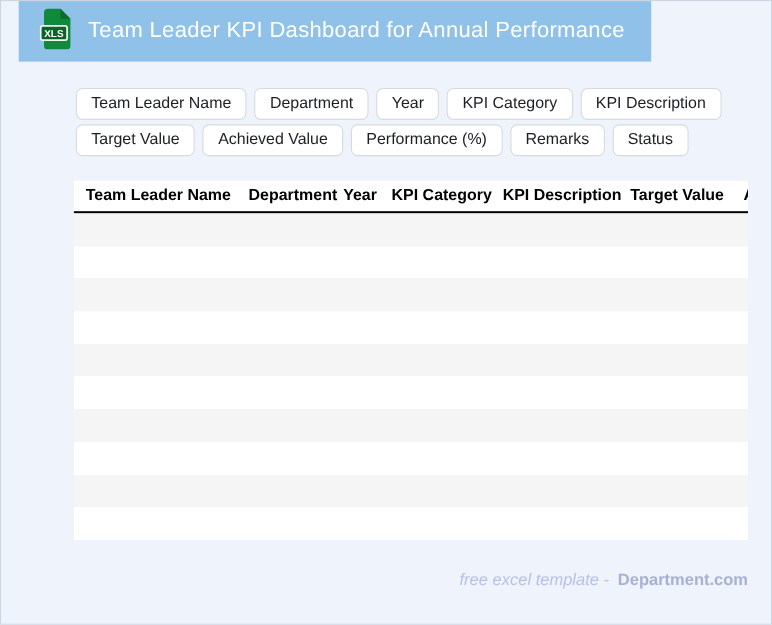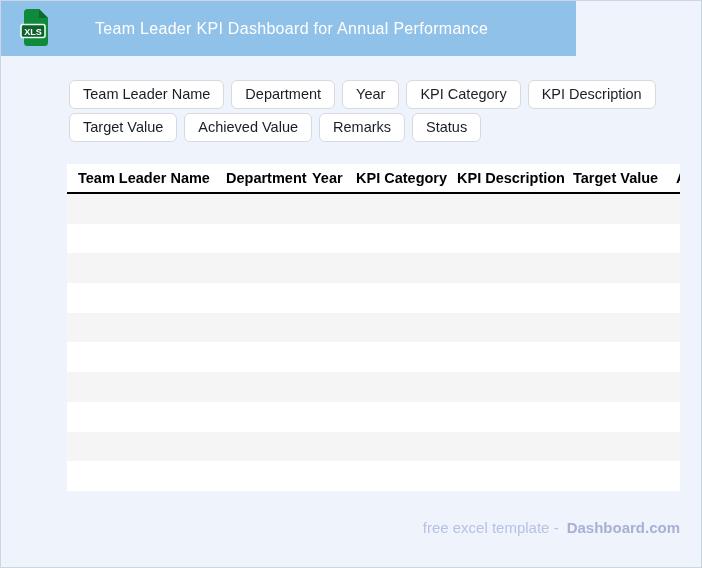--- a/index.html
+++ b/index.html
@@ -9,29 +9,29 @@
   .canvas {
     position:relative;
     width:702px; height:568px;
     background:#eff3fb;
     border:1px solid #ccd6e3;
     overflow:hidden;
   }
 
   
   .titlebar {
-    position:absolute; top:0; left:0;
+    position:absolute; top:0; left:16px;
     width:575px; height:55px;
     background:#90c1e9;
-    display:flex; align-items:center;gap:31px;
+    display:flex; align-items:center;
   }
   .titlebar .file-icon { margin-left:19px; flex:0 0 auto; }
   .titlebar h1 {
     margin-left:14px;
-    font-size:16px; font-weight:400;
+    font-size:20px; font-weight:400;
     color:#ffffff; letter-spacing:0.3px;
     white-space:nowrap;
   }
 
   
   .chips { position:absolute; top:79px; left:68px; }
   .chip-row { display:flex; gap:7px; margin-bottom:4px; }
   .chip {
     background:#ffffff;
     border:1px solid #d7dade;
@@ -70,21 +70,21 @@
 
   .tbody { display:block; }
   .trow { height:29.7px; background:#ffffff; }
   .trow:nth-child(odd) { background:#f5f5f5; }
 
   
   .footer {
     position:absolute; top:518px; right:21px;
     font-size:15px; white-space:nowrap;
   }
-  .footer .prefix { color:#b6c1e7; font-weight:400; }
+  .footer .prefix { color:#b6c1e7; font-weight:400;font-style:italic; }
   .footer .brand  { color:#a7b1d3; font-weight:bold; margin-left:8px; cursor:pointer; }
 </style>
 </head>
 <body>
 
 <div class="canvas">
 
   <div class="titlebar">
     <span class="file-icon">
       <svg width="30" height="38" viewBox="0 0 30 38">
@@ -101,20 +101,21 @@
     <div class="chip-row">
         <span class="chip">Team Leader Name</span>
         <span class="chip">Department</span>
         <span class="chip">Year</span>
         <span class="chip">KPI Category</span>
         <span class="chip">KPI Description</span>
       </div>
     <div class="chip-row">
         <span class="chip">Target Value</span>
         <span class="chip">Achieved Value</span>
+        <span class="chip">Performance (%)</span>
         <span class="chip">Remarks</span>
         <span class="chip">Status</span>
       </div>
   </div>
 
   <div class="kpi-table">
     <div class="thead">
       <span class="hcell c0">Team Leader Name</span>
       <span class="hcell c1">Department</span>
       <span class="hcell c2">Year</span>
@@ -131,16 +132,16 @@
         <div class="trow"></div>
         <div class="trow"></div>
         <div class="trow"></div>
         <div class="trow"></div>
         <div class="trow"></div>
         <div class="trow"></div>
       </div>
   </div>
 
   <div class="footer">
-    <span class="prefix">free excel template -</span><span class="brand">Dashboard.com</span>
+    <span class="prefix">free excel template -</span><span class="brand">Department.com</span>
   </div>
 
 </div>
 
 </body></html>

